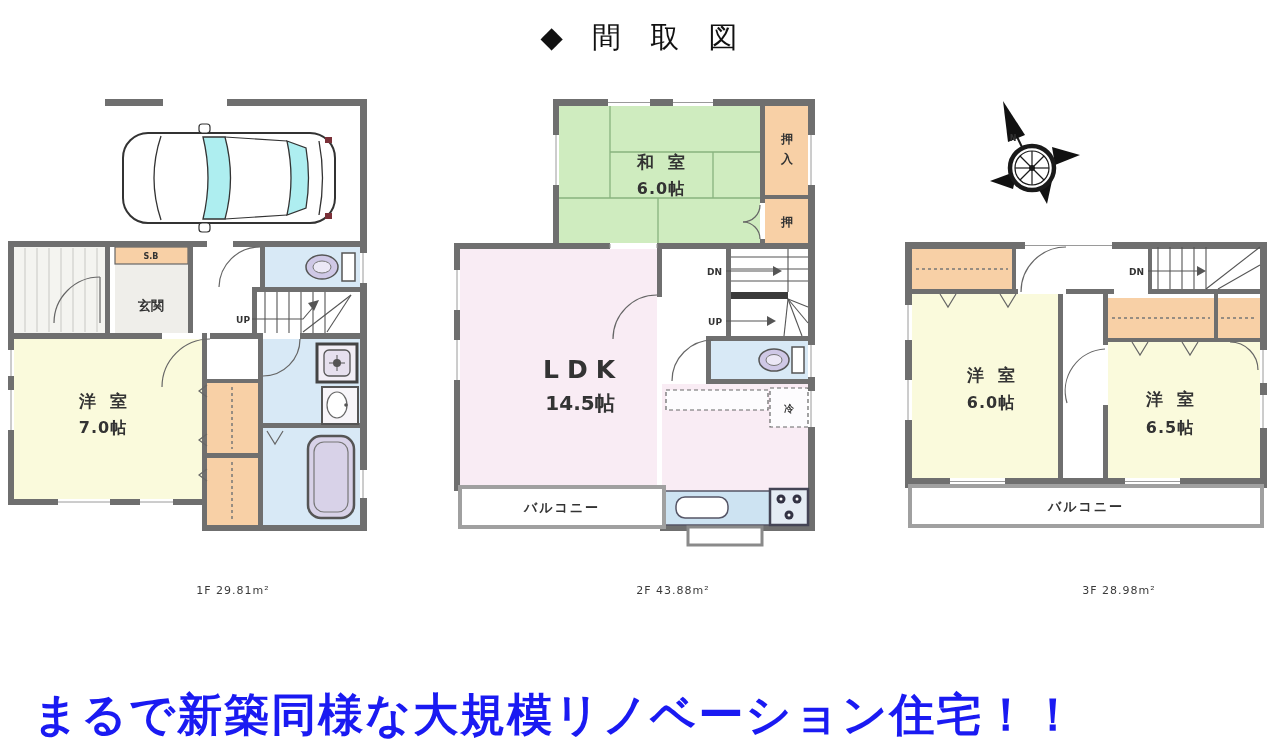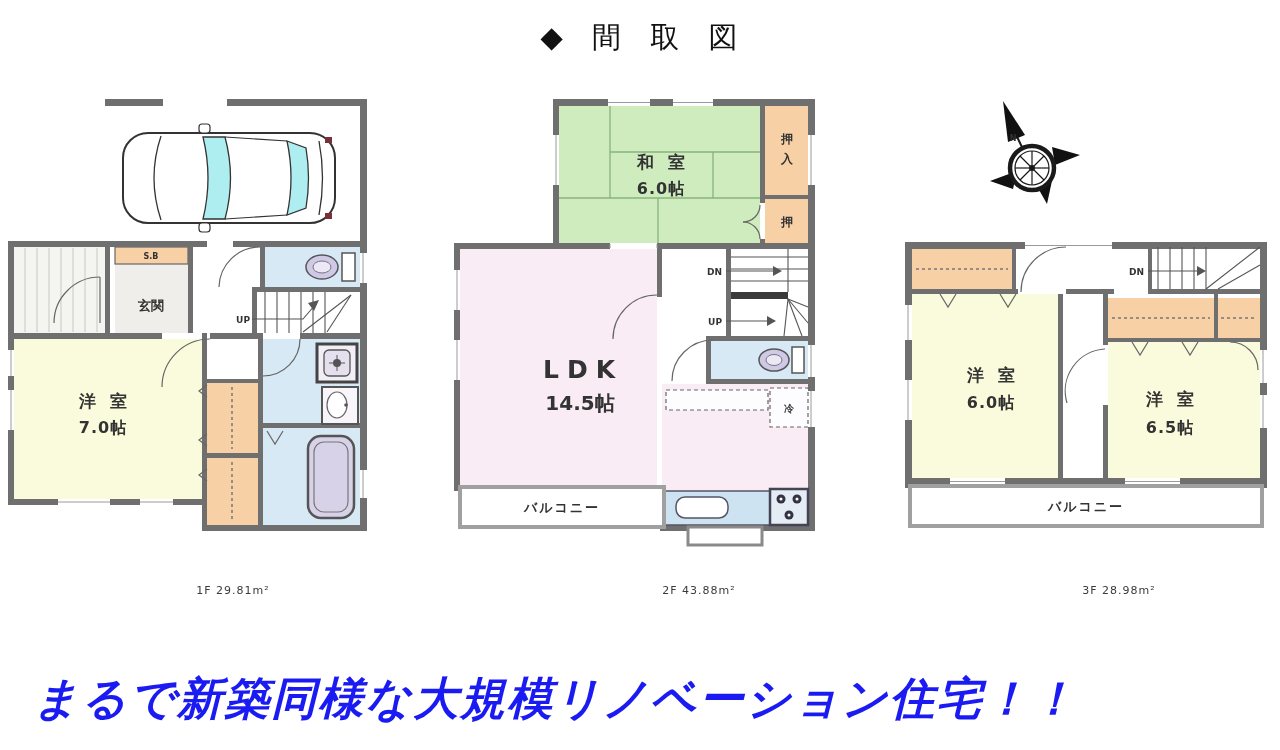--- a/index.html
+++ b/index.html
@@ -3,23 +3,23 @@
 <meta charset="utf-8">
 <style>
   html,body{margin:0;padding:0;background:#ffffff;}
   #stage{position:relative;width:1280px;height:750px;background:#ffffff;overflow:hidden;
          font-family:"DejaVu Sans","Liberation Sans",sans-serif;}
   .title{position:absolute;top:18px;left:4px;width:100%;text-align:center;
          font-size:29px;font-weight:normal;letter-spacing:10px;color:#111;}
   .plan{position:absolute;}
   .area-label{position:absolute;top:584px;width:190px;text-align:center;
               font-size:11px;color:#3a3a3a;letter-spacing:1px;}
-  #area1{left:138px;} #area2{left:604px;} #area3{left:1024px;}
-  .tagline{position:absolute;left:33px;top:669px;font-size:45px;font-weight:bold;
-           color:#1a1af2;letter-spacing:2px;white-space:nowrap;font-style:italic;}
+  #area1{left:138px;} #area2{left:578px;} #area3{left:1024px;}
+  .tagline{position:absolute;left:33px;top:685px;font-size:45px;font-weight:bold;
+           color:#1a1af2;letter-spacing:2px;white-space:nowrap;}
   svg .wall{fill:#6f6f6f;}
   svg text{font-family:"DejaVu Sans","Liberation Sans",sans-serif;fill:#333;}
   svg .rname{font-size:17px;font-weight:600;letter-spacing:4px;}
   svg .rsize{font-size:16px;font-weight:600;letter-spacing:1px;}
   svg .sml{font-size:10px;font-weight:600;}
   svg .tiny{font-size:8px;font-weight:600;}
   svg .arc{fill:none;stroke:#666;stroke-width:1.2;}
   svg .thin{stroke:#666;stroke-width:1.2;fill:none;}
   svg .dash{stroke:#777;stroke-width:1.5;fill:none;stroke-dasharray:3,3;}
   svg .win{fill:#fff;}

